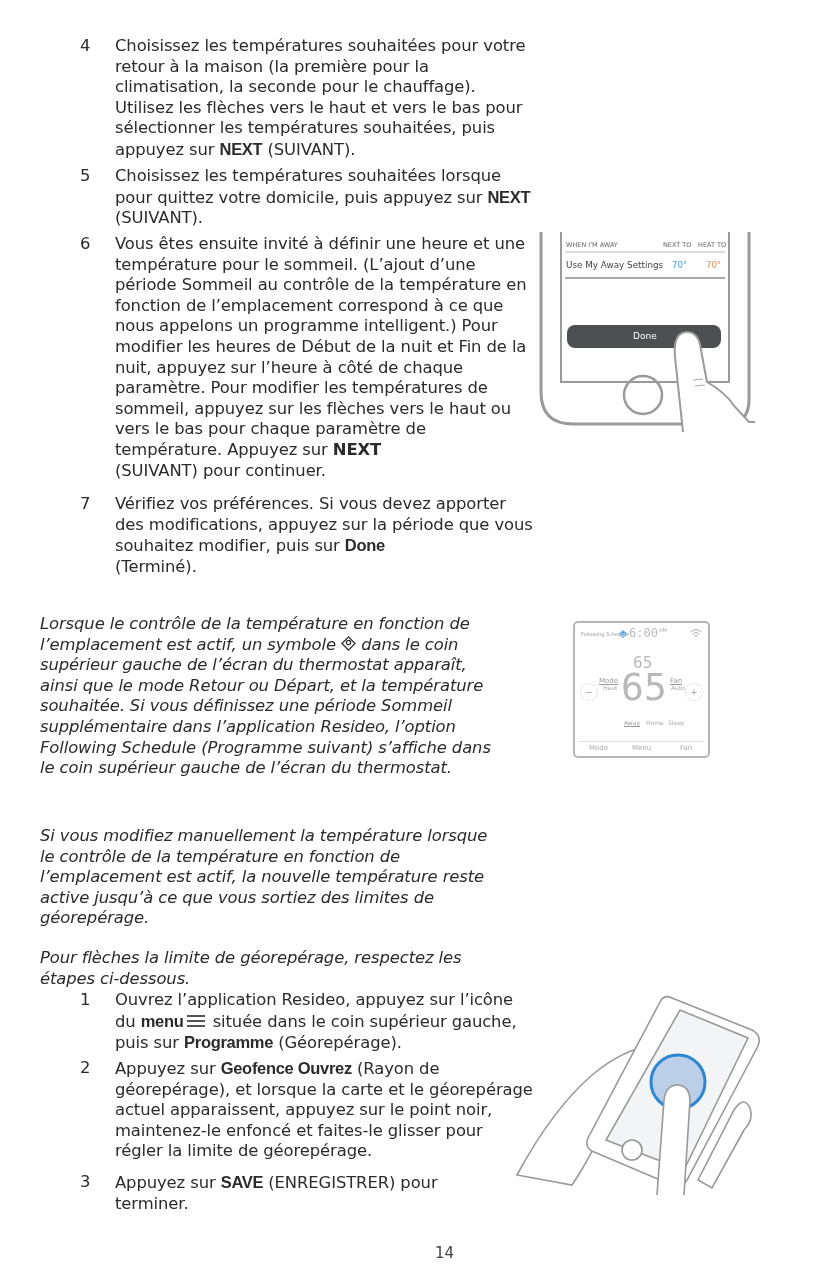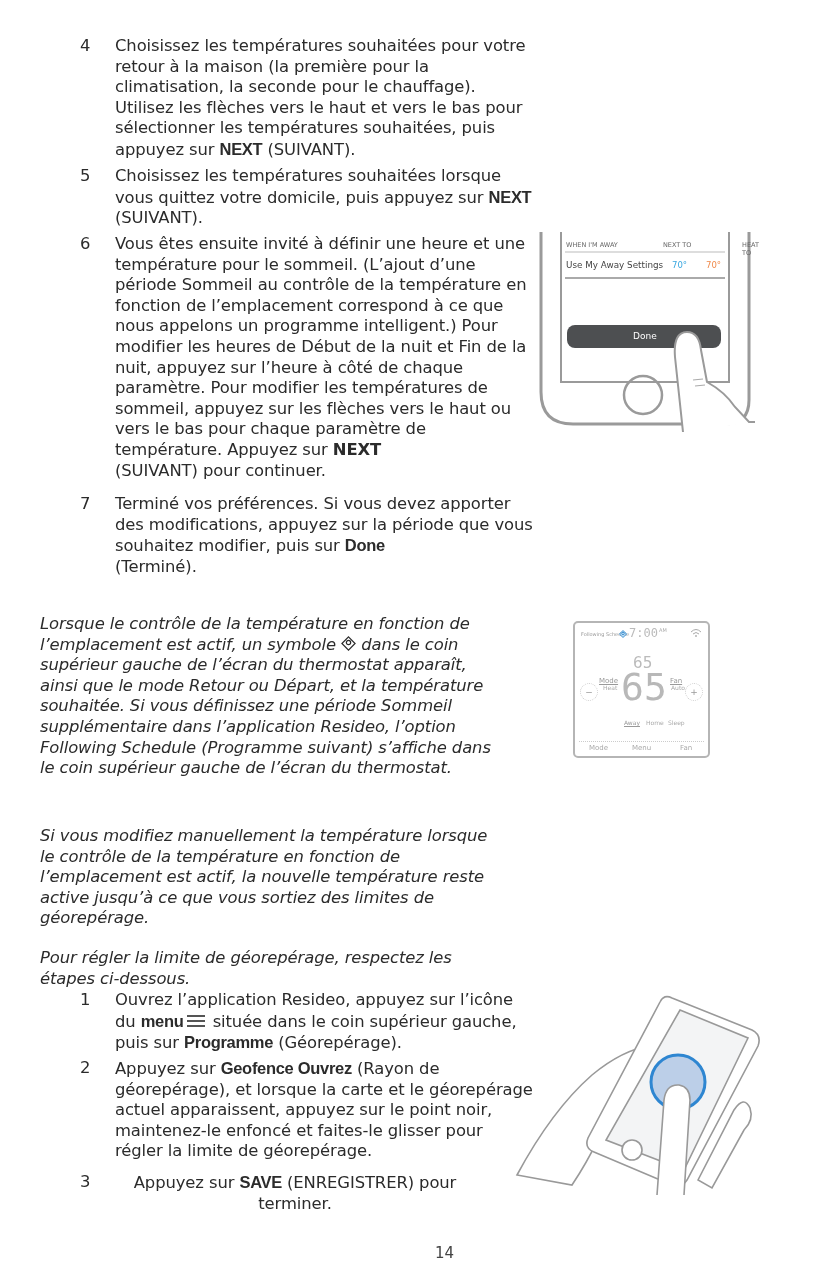--- a/index.html
+++ b/index.html
@@ -21,91 +21,91 @@
 </head>
 <body>
 
 <div class="col" style="top:36px;">
   <div class="step" style="top:0;">
     <span class="num">4</span>
     <p class="txt" style="width:420px;"><span>Choisissez les températures souhaitées pour votre retour à la maison (la première pour la climatisation, la seconde pour le chauffage). Utilisez les flèches vers le haut et vers le bas pour sélectionner les températures souhaitées, puis appuyez sur </span><b class="bold">NEXT</b><span> (SUIVANT).</span></p>
   </div>
   <div class="step" style="top:130px;">
     <span class="num">5</span>
-    <p class="txt" style="width:420px;"><span>Choisissez les températures souhaitées lorsque vous quittez votre domicile, puis appuyez sur </span><b class="bold">NEXT</b><span> (SUIVANT).</span></p>
+    <p class="txt" style="width:420px;"><span>Choisissez les températures souhaitées lorsque pour quittez votre domicile, puis appuyez sur </span><b class="bold">NEXT</b><span> (SUIVANT).</span></p>
   </div>
   <div class="step" style="top:198px;">
     <span class="num">6</span>
     <p class="txt" style="width:420px;"><span>Vous êtes ensuite invité à définir une heure et une température pour le sommeil. (L’ajout d’une période Sommeil au contrôle de la température en fonction de l’emplacement correspond à ce que nous appelons un programme intelligent.) Pour modifier les heures de Début de la nuit et Fin de la nuit, appuyez sur l’heure à côté de chaque paramètre. Pour modifier les températures de sommeil, appuyez sur les flèches vers le haut ou vers le bas pour chaque paramètre de température. Appuyez sur </span><b class="bolds">NEXT</b><span style="white-space:pre-line;">
 (SUIVANT) pour continuer.</span></p>
   </div>
   <div class="step" style="top:458px;">
     <span class="num">7</span>
-    <p class="txt" style="width:420px;"><span>Terminé vos préférences. Si vous devez apporter des modifications, appuyez sur la période que vous souhaitez modifier, puis sur </span><b class="bold">Done</b><span style="white-space:pre-line;">
+    <p class="txt" style="width:420px;"><span>Vérifiez vos préférences. Si vous devez apporter des modifications, appuyez sur la période que vous souhaitez modifier, puis sur </span><b class="bold">Done</b><span style="white-space:pre-line;">
 (Terminé).</span></p>
   </div>
 </div>
 
 <div class="col" style="top:614px;">
   <p class="para" style="top:0;left:0;width:455px;">
     <span>Lorsque le contrôle de la température en fonction de l’emplacement est actif, un symbole </span><svg class="geo-ico" viewBox="0 0 16 16">
         <path d="M8 1 L15 8 L8 15 L1 8 Z" fill="none" stroke="#2b2b2b" stroke-width="1.3"></path>
         <circle cx="8" cy="7" r="2.3" fill="none" stroke="#2b2b2b" stroke-width="1.3"></circle>
       </svg><span> dans le coin supérieur gauche de l’écran du thermostat apparaît, ainsi que le mode Retour ou Départ, et la température souhaitée. Si vous définissez une période Sommeil supplémentaire dans l’application Resideo, l’option Following Schedule (Programme suivant) s’affiche dans le coin supérieur gauche de l’écran du thermostat.</span>
   </p>
   <p class="para" style="top:212px;left:0;width:455px;">Si vous modifiez manuellement la température lorsque le contrôle de la température en fonction de l’emplacement est actif, la nouvelle température reste active jusqu’à ce que vous sortiez des limites de géorepérage.</p>
-  <p class="para" style="top:334px;left:0;width:455px;">Pour régler la limite de géorepérage, respectez les étapes ci-dessous.</p>
+  <p class="para" style="top:334px;left:0;width:455px;">Pour flèches la limite de géorepérage, respectez les étapes ci-dessous.</p>
 </div>
 
 <div class="col" style="top:990px;">
   <div class="step" style="top:0;">
     <span class="num">1</span>
     <p class="txt" style="width:420px;"><span>Ouvrez l’application Resideo, appuyez sur l’icône du </span><b class="bold">menu</b><svg class="menu-ico" viewBox="0 0 20 14">
           <rect x="1" y="1" width="18" height="2" fill="#555"></rect>
           <rect x="1" y="6" width="18" height="2" fill="#555"></rect>
           <rect x="1" y="11" width="18" height="2" fill="#555"></rect>
         </svg><span> située dans le coin supérieur gauche, puis sur </span><b class="bold">Programme</b><span> (Géorepérage).</span></p>
   </div>
   <div class="step" style="top:68px;">
     <span class="num">2</span>
     <p class="txt" style="width:420px;"><span>Appuyez sur </span><b class="bold">Geofence Ouvrez</b><span> (Rayon de géorepérage), et lorsque la carte et le géorepérage actuel apparaissent, appuyez sur le point noir, maintenez-le enfoncé et faites-le glisser pour régler la limite de géorepérage.</span></p>
   </div>
   <div class="step" style="top:182px;">
     <span class="num">3</span>
-    <p class="txt" style="width:360px;text-align:center;"><span>Appuyez sur </span><b class="bold">SAVE</b><span> (ENREGISTRER) pour terminer.</span></p>
+    <p class="txt" style="width:360px;"><span>Appuyez sur </span><b class="bold">SAVE</b><span> (ENREGISTRER) pour terminer.</span></p>
   </div>
 </div>
 
 <div class="illus" style="left:535px;top:232px;width:220px;height:200px;">
   <svg width="220" height="200" viewBox="0 0 220 200">
     <path d="M6 0 V160 Q6 192 38 192 H190 Q214 192 214 168 V0" fill="none" stroke="#9a9a9a" stroke-width="3"></path>
     <path d="M26 0 V150 H194 V0" fill="none" stroke="#9a9a9a" stroke-width="2"></path>
     <line x1="30" y1="20" x2="190" y2="20" stroke="#bbb" stroke-width="1"></line>
     <line x1="30" y1="46" x2="190" y2="46" stroke="#aaa" stroke-width="2"></line>
     <rect x="32" y="93" width="154" height="23" rx="8" fill="#4d4f51"></rect>
     <circle cx="108" cy="163" r="19" fill="none" stroke="#9a9a9a" stroke-width="2.5"></circle>
     <path d="M148 200 L140 125 Q138 100 152 100 Q164 100 166 118 L172 150 Q190 160 200 175 L214 190 L222 190" fill="#fff" stroke="#9a9a9a" stroke-width="2"></path>
     <path d="M158 148 L168 147 M160 154 L170 153" stroke="#aaa" stroke-width="1.2"></path>
   </svg>
   <span style="position:absolute;left:31px;top:9px;font-size:6.5px;color:#666;">WHEN I'M AWAY</span>
   <span style="position:absolute;left:128px;top:9px;font-size:6.5px;color:#666;">NEXT TO</span>
-  <span style="position:absolute;left:163px;top:9px;font-size:6.5px;color:#666;margin-left:44px;">HEAT TO</span>
+  <span style="position:absolute;left:163px;top:9px;font-size:6.5px;color:#666;">HEAT TO</span>
   <span style="position:absolute;left:31px;top:28px;font-size:8.8px;color:#444;">Use My Away Settings</span>
   <span style="position:absolute;left:137px;top:28px;font-size:8.5px;color:#3aa7e0;">70°</span>
   <span style="position:absolute;left:171px;top:28px;font-size:8.5px;color:#f08a4b;">70°</span>
   <span style="position:absolute;left:98px;top:99px;font-size:9px;color:#fff;">Done</span>
 </div>
 
 <div class="illus" style="left:573px;top:621px;width:137px;height:137px;border:2px solid #b5b5b5;border-radius:5px;box-sizing:border-box;color:#b0b0b0;">
   <span style="position:absolute;left:6px;top:8px;font-size:5px;color:#999;">Following Schedule</span>
   <svg style="position:absolute;left:44px;top:7px;" width="8" height="8" viewBox="0 0 16 16">
       <path d="M8 1 L15 8 L8 15 L1 8 Z" fill="#cfe6f7" stroke="#3a8fd0" stroke-width="2"></path>
       <circle cx="8" cy="7" r="2.5" fill="none" stroke="#3a8fd0" stroke-width="2"></circle>
     </svg>
-  <span style="position:absolute;left:54px;top:3px;font-size:12px;color:#bbb;font-family:'DejaVu Sans Mono',monospace;">7:00</span>
+  <span style="position:absolute;left:54px;top:3px;font-size:12px;color:#bbb;font-family:'DejaVu Sans Mono',monospace;">6:00</span>
   <span style="position:absolute;left:84px;top:4px;font-size:5px;color:#aaa;">AM</span>
   <svg style="position:absolute;right:6px;top:5px;" width="12" height="10" viewBox="0 0 12 10">
       <path d="M1 4 Q6 -1 11 4 M3 6 Q6 3 9 6" fill="none" stroke="#aaa" stroke-width="1"></path>
       <circle cx="6" cy="8" r="0.9" fill="#aaa"></circle>
     </svg>
   <span style="position:absolute;left:58px;top:30px;font-size:16px;color:#bbb;font-family:'DejaVu Sans Mono',monospace;">65</span>
   <span style="position:absolute;left:24px;top:54px;font-size:7px;color:#999;text-decoration:underline;">Mode</span>
   <span style="position:absolute;left:28px;top:61px;font-size:6px;color:#aaa;">Heat</span>
   <span style="position:absolute;left:46px;top:44px;font-size:38px;line-height:40px;color:#b8b8b8;font-family:'DejaVu Sans Mono',monospace;">65</span>
   <span style="position:absolute;left:95px;top:54px;font-size:7px;color:#999;text-decoration:underline;">Fan</span>

